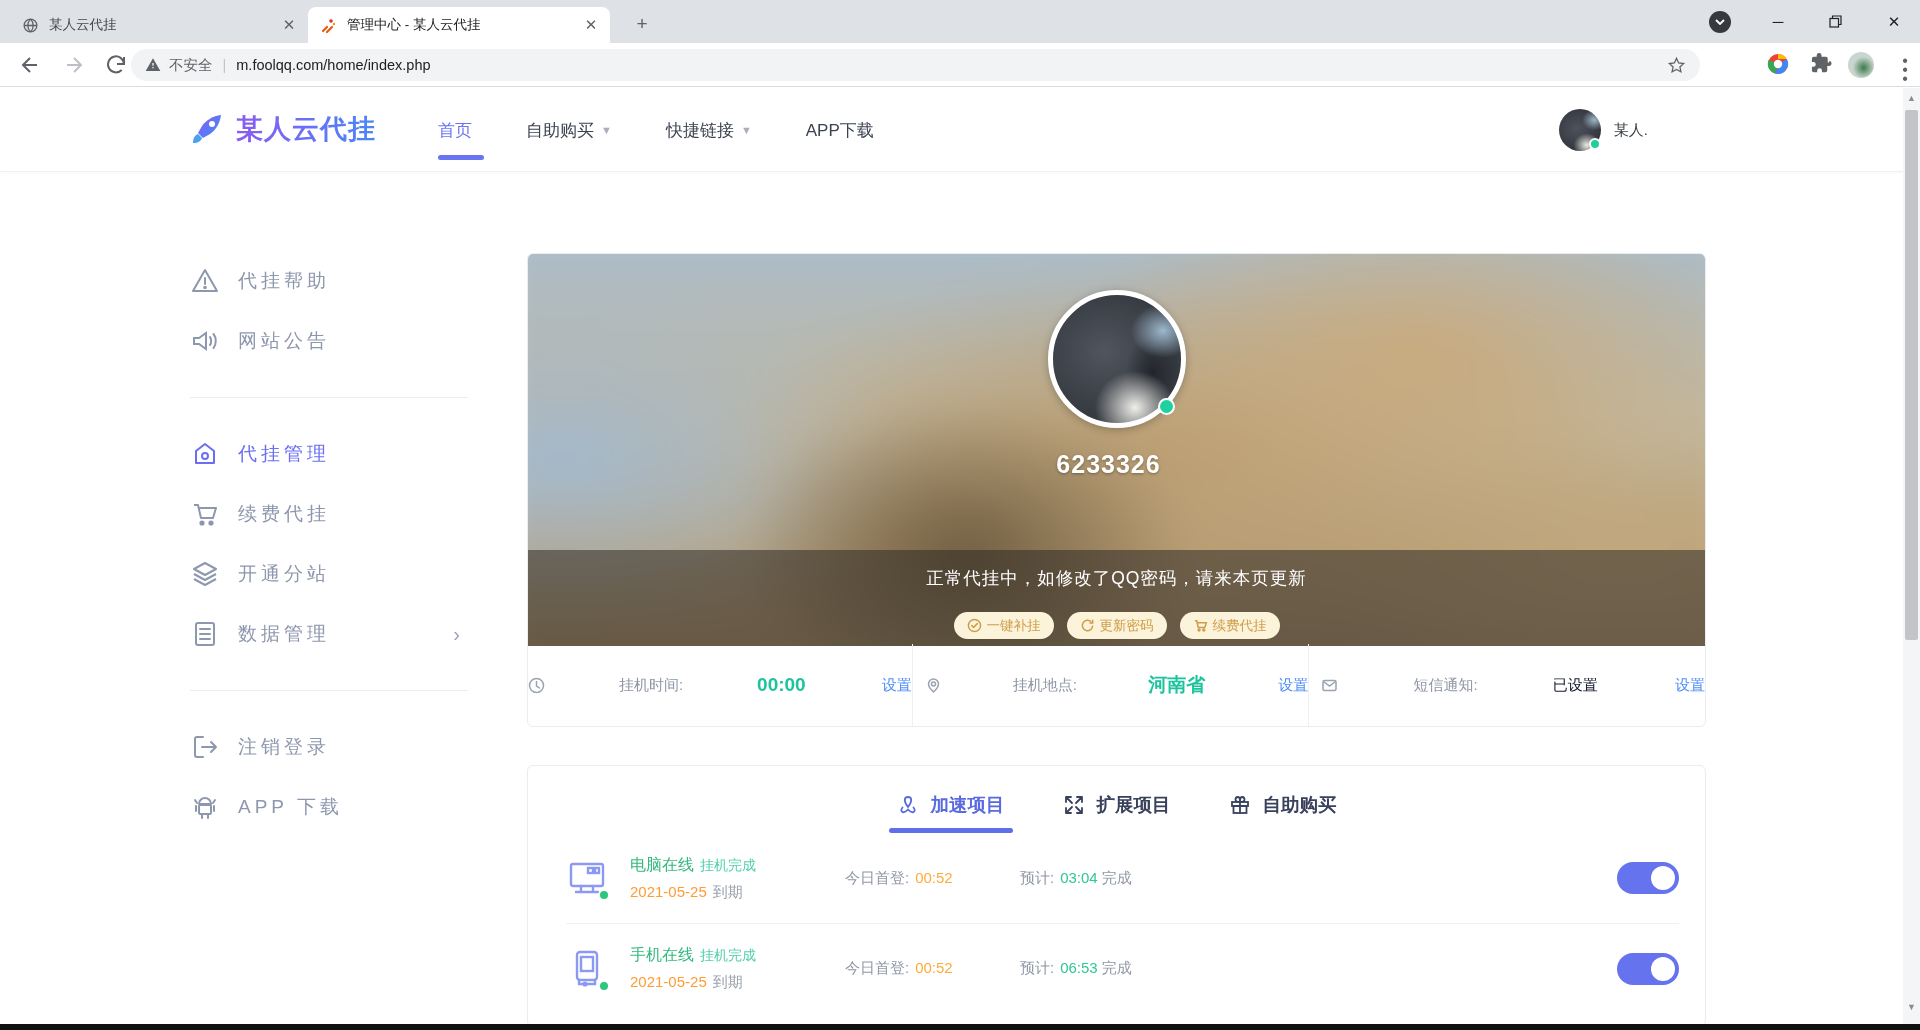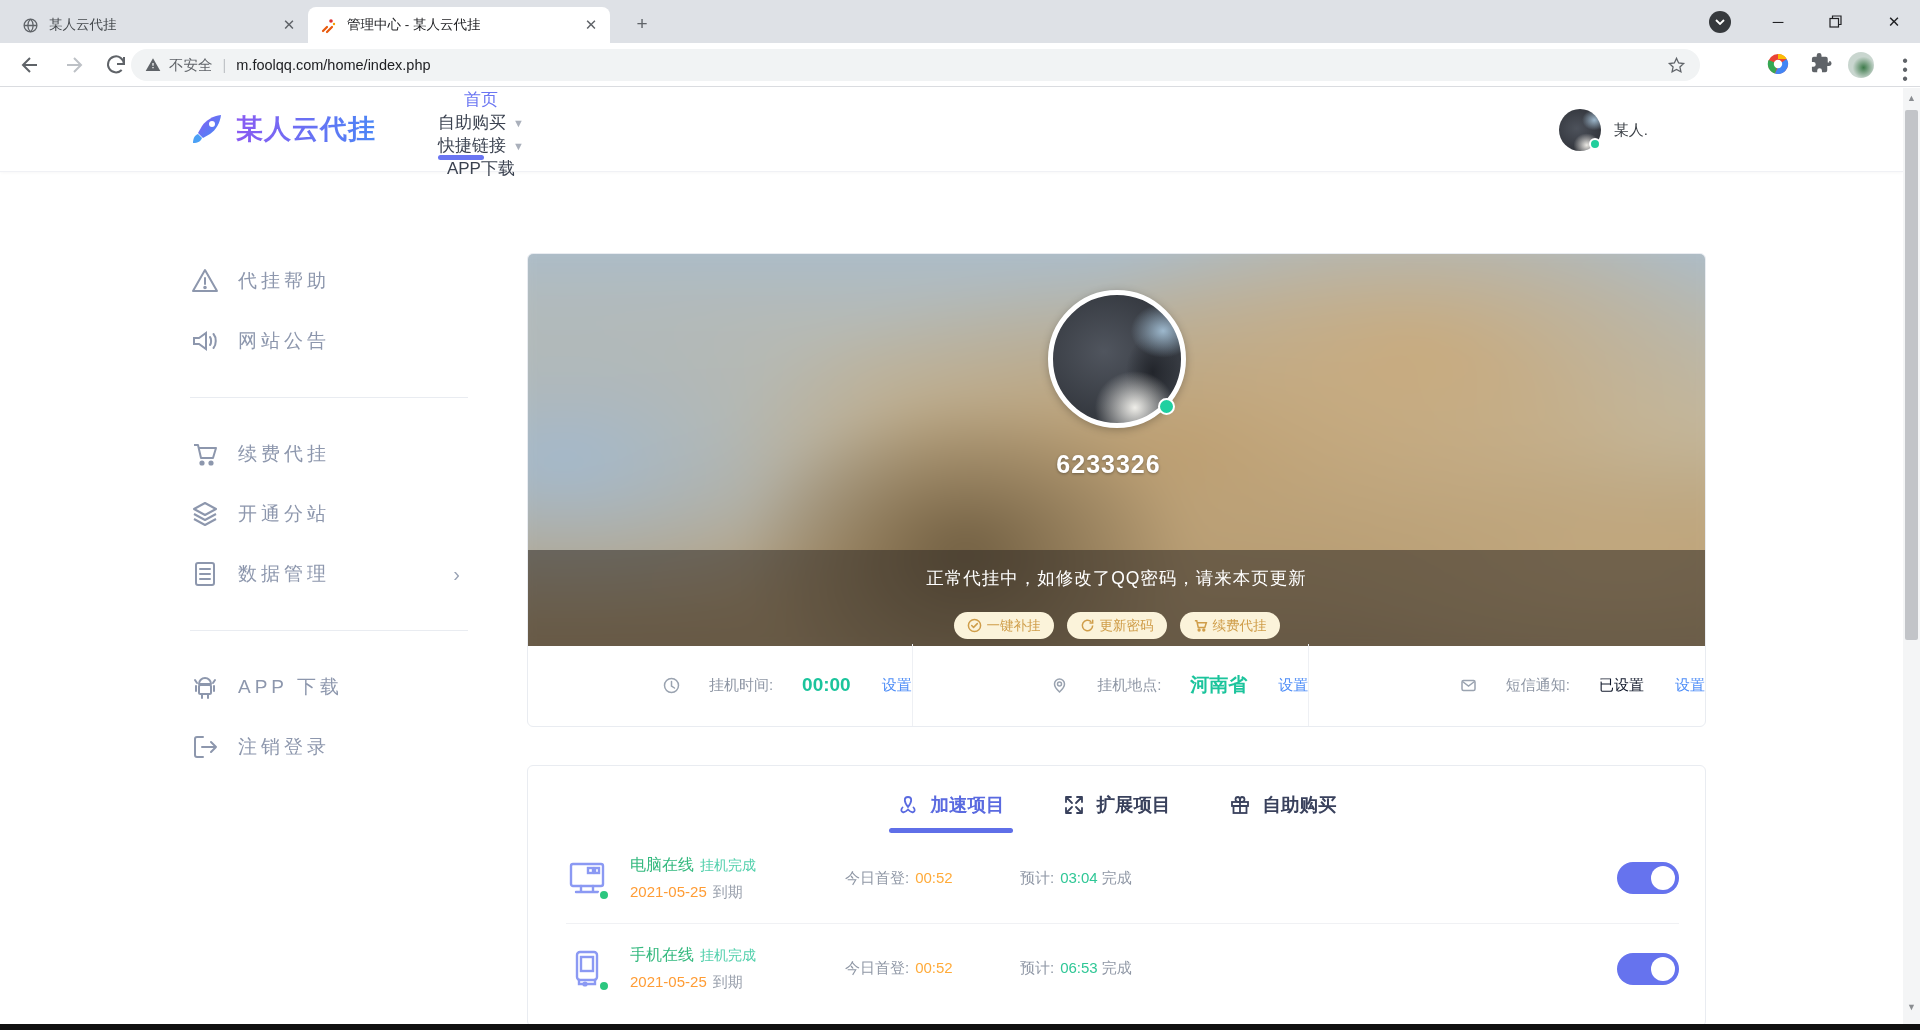--- a/index.html
+++ b/index.html
@@ -31,21 +31,21 @@
   .omnibox .star { margin-left:auto; color:#5f6368; }
   .tb-right { position:absolute; top:9px; width:26px; height:26px; }
   .dots { color:#5f6368; font-size:16px; letter-spacing:0; line-height:9px; text-align:center; }
 
   
   .page { position:absolute; top:88px; left:0; width:1903px; height:936px; background:#fff; overflow:hidden; }
 
   .site-header { position:relative; height:84px; background:#fff; border-bottom:1px solid #f0f1f5; box-shadow:0 1px 3px rgba(0,0,0,0.03); }
   .brand { position:absolute; left:188px; top:22px; display:flex; align-items:center; }
   .brand-text { margin-left:10px; font-size:27px; font-weight:bold; background:linear-gradient(90deg,#8a5bf2,#4a86f6); -webkit-background-clip:text; background-clip:text; color:transparent; letter-spacing:1px; }
-  .main-nav { position:absolute; left:438px; top:0; height:84px; display:flex; align-items:center; font-size:17px; color:#3b4250;flex-direction:column; }
+  .main-nav { position:absolute; left:438px; top:0; height:84px; display:flex; align-items:center; font-size:17px; color:#3b4250; }
   .nav-item { margin-right:54px; display:flex; align-items:center; position:relative; cursor:pointer; }
   .nav-item.active { color:#6a75f2; }
   .nav-item .dd { margin-left:7px; color:#aab0bb; font-size:11px; }
   .nav-underline { position:absolute; left:438px; top:67px; width:46px; height:5px; border-radius:3px; background:#6a75f2; }
   .hdr-user { position:absolute; right:255px; top:21px; display:flex; align-items:center; }
   .mini-ava { position:relative; width:42px; height:42px; border-radius:50%;
     background: radial-gradient(45% 40% at 66% 86%, #eceae5 0%, rgba(236,234,229,0) 70%),
                 radial-gradient(40% 34% at 84% 26%, #9cb6ca 0%, rgba(156,182,202,0) 72%),
                 radial-gradient(70% 60% at 42% 46%, #4d525b 0%, #34373e 85%), #34373e; }
   .mini-ava .odot { position:absolute; right:0; bottom:1px; width:12px; height:12px; border-radius:50%; background:#21ce9c; border:2px solid #fff; }
@@ -83,21 +83,21 @@
                 radial-gradient(65% 58% at 40% 44%, #50555e 0%, #363a41 85%), #363a41;
     box-shadow:0 2px 8px rgba(0,0,0,0.25); }
   .p-avatar .odot { position:absolute; right:6px; bottom:8px; width:17px; height:17px; border-radius:50%; background:#1fd0a0; border:2px solid #fff; }
   .p-number { position:absolute; left:0; right:16px; top:196px; text-align:center; color:#fff; font-size:25px; font-weight:bold; letter-spacing:1px; text-shadow:0 1px 3px rgba(0,0,0,0.35); }
   .band-msg { position:absolute; left:0; right:0; top:16px; text-align:center; color:#fff; font-size:17.5px; letter-spacing:1px; }
   .band-actions { position:absolute; left:0; right:0; top:62px; display:flex; justify-content:center; gap:13px; }
   .gold-btn { display:flex; align-items:center; height:27px; padding:0 13px; border-radius:14px; background:#fbf3da; color:#cf9d49; font-size:13.5px; cursor:pointer; }
   .gold-btn svg { margin-right:5px; }
 
   .stats-row { position:absolute; left:0; right:0; bottom:0; height:82px; display:flex; }
-  .stat-col { flex:1; display:flex; align-items:center; justify-content:flex-end; font-size:15px; color:#8f97a5;gap:21px; }
+  .stat-col { flex:1; display:flex; align-items:center; justify-content:space-between; font-size:15px; color:#8f97a5;gap:21px; }
   .stat-col + .stat-col { border-left:1px solid #eef0f4;padding-left:12px; }
   .stat-col .st-ic { width:17px; height:17px; margin-right:8px; color:#9aa3b0; }
   .stat-val { margin:0 10px 0 8px; color:#1bc49c; font-weight:bold; font-size:19px; }
   .stat-val.small { font-size:15px; font-weight:normal; color:#0f172a; }
   .stat-link { color:#4f8ef7; cursor:pointer; }
 
   
   .projects-card { margin-top:38px; height:262px; overflow:hidden; position:relative; }
   .ptabs { display:flex; justify-content:center; gap:58px; padding-top:26px; }
   .ptab { display:flex; align-items:center; font-size:18.5px; font-weight:bold; color:#39415c; cursor:pointer; position:relative; padding-bottom:16px; }
@@ -283,20 +283,29 @@
     <div class="side-item">
       <span class="s-ic">
         <svg viewBox="0 0 30 30" width="30" height="30" fill="none" stroke="currentColor" stroke-width="2">
             <path d="M4 12v6h5l7 5V7l-7 5H4z"></path>
             <path d="M20 11c1.5 1.8 1.5 6.2 0 8M23.5 8c3 3.5 3 10.5 0 14" stroke-linecap="round"></path>
           </svg>
       </span>
       <span class="s-label">网站公告</span>
     </div>
     <div class="side-div"></div>
+    <div class="side-item active">
+      <span class="s-ic">
+        <svg viewBox="0 0 30 30" width="30" height="30" fill="none" stroke="currentColor" stroke-width="2">
+            <path d="M6 12l9-7 9 7v12H6z" stroke-linejoin="round"></path>
+            <circle cx="15" cy="17" r="3"></circle>
+          </svg>
+      </span>
+      <span class="s-label">代挂管理</span>
+    </div>
     <div class="side-item">
       <span class="s-ic">
         <svg viewBox="0 0 30 30" width="30" height="30" fill="none" stroke="currentColor" stroke-width="2">
             <path d="M4 6h4l3 13h12l3-10H9" stroke-linejoin="round"></path>
             <circle cx="12" cy="24" r="1.6" fill="currentColor"></circle>
             <circle cx="21" cy="24" r="1.6" fill="currentColor"></circle>
           </svg>
       </span>
       <span class="s-label">续费代挂</span>
     </div>
@@ -313,39 +322,39 @@
       <span class="s-ic">
         <svg viewBox="0 0 30 30" width="30" height="30" fill="none" stroke="currentColor" stroke-width="2">
             <rect x="6" y="4" width="18" height="22" rx="2"></rect>
             <path d="M10 10h10M10 15h10M10 20h10" stroke-linecap="round"></path>
           </svg>
       </span>
       <span class="s-label">数据管理</span>
       <span class="s-chev">›</span>
     </div>
     <div class="side-div"></div>
+    <div class="side-item">
+      <span class="s-ic">
+        <svg viewBox="0 0 30 30" width="30" height="30" fill="none" stroke="currentColor" stroke-width="2">
+            <path d="M13 5H7a2 2 0 0 0-2 2v16a2 2 0 0 0 2 2h6" stroke-linecap="round"></path>
+            <path d="M12 15h14M21 10l5 5-5 5" stroke-linecap="round" stroke-linejoin="round"></path>
+          </svg>
+      </span>
+      <span class="s-label">注销登录</span>
+    </div>
     <div class="side-item">
       <span class="s-ic">
         <svg viewBox="0 0 30 30" width="30" height="30" fill="none" stroke="currentColor" stroke-width="2">
             <path d="M9 12a6 6 0 0 1 12 0z" stroke-linejoin="round"></path>
             <path d="M7 11l-2-3M23 11l2-3" stroke-linecap="round"></path>
             <rect x="9" y="13" width="12" height="9" rx="1.5"></rect>
             <path d="M12 23v3M18 23v3M6 14v5M24 14v5" stroke-linecap="round"></path>
           </svg>
       </span>
       <span class="s-label">APP 下载</span>
-    </div>
-    <div class="side-item">
-      <span class="s-ic">
-        <svg viewBox="0 0 30 30" width="30" height="30" fill="none" stroke="currentColor" stroke-width="2">
-            <path d="M13 5H7a2 2 0 0 0-2 2v16a2 2 0 0 0 2 2h6" stroke-linecap="round"></path>
-            <path d="M12 15h14M21 10l5 5-5 5" stroke-linecap="round" stroke-linejoin="round"></path>
-          </svg>
-      </span>
-      <span class="s-label">注销登录</span>
     </div>
   </div>
 
   <div class="main-col">
 
     <div class="card profile-card">
       <div class="banner">
         <div class="banner-bg"></div>
         <div class="band">
           <div class="band-msg">正常代挂中，如修改了QQ密码，请来本页更新</div>

